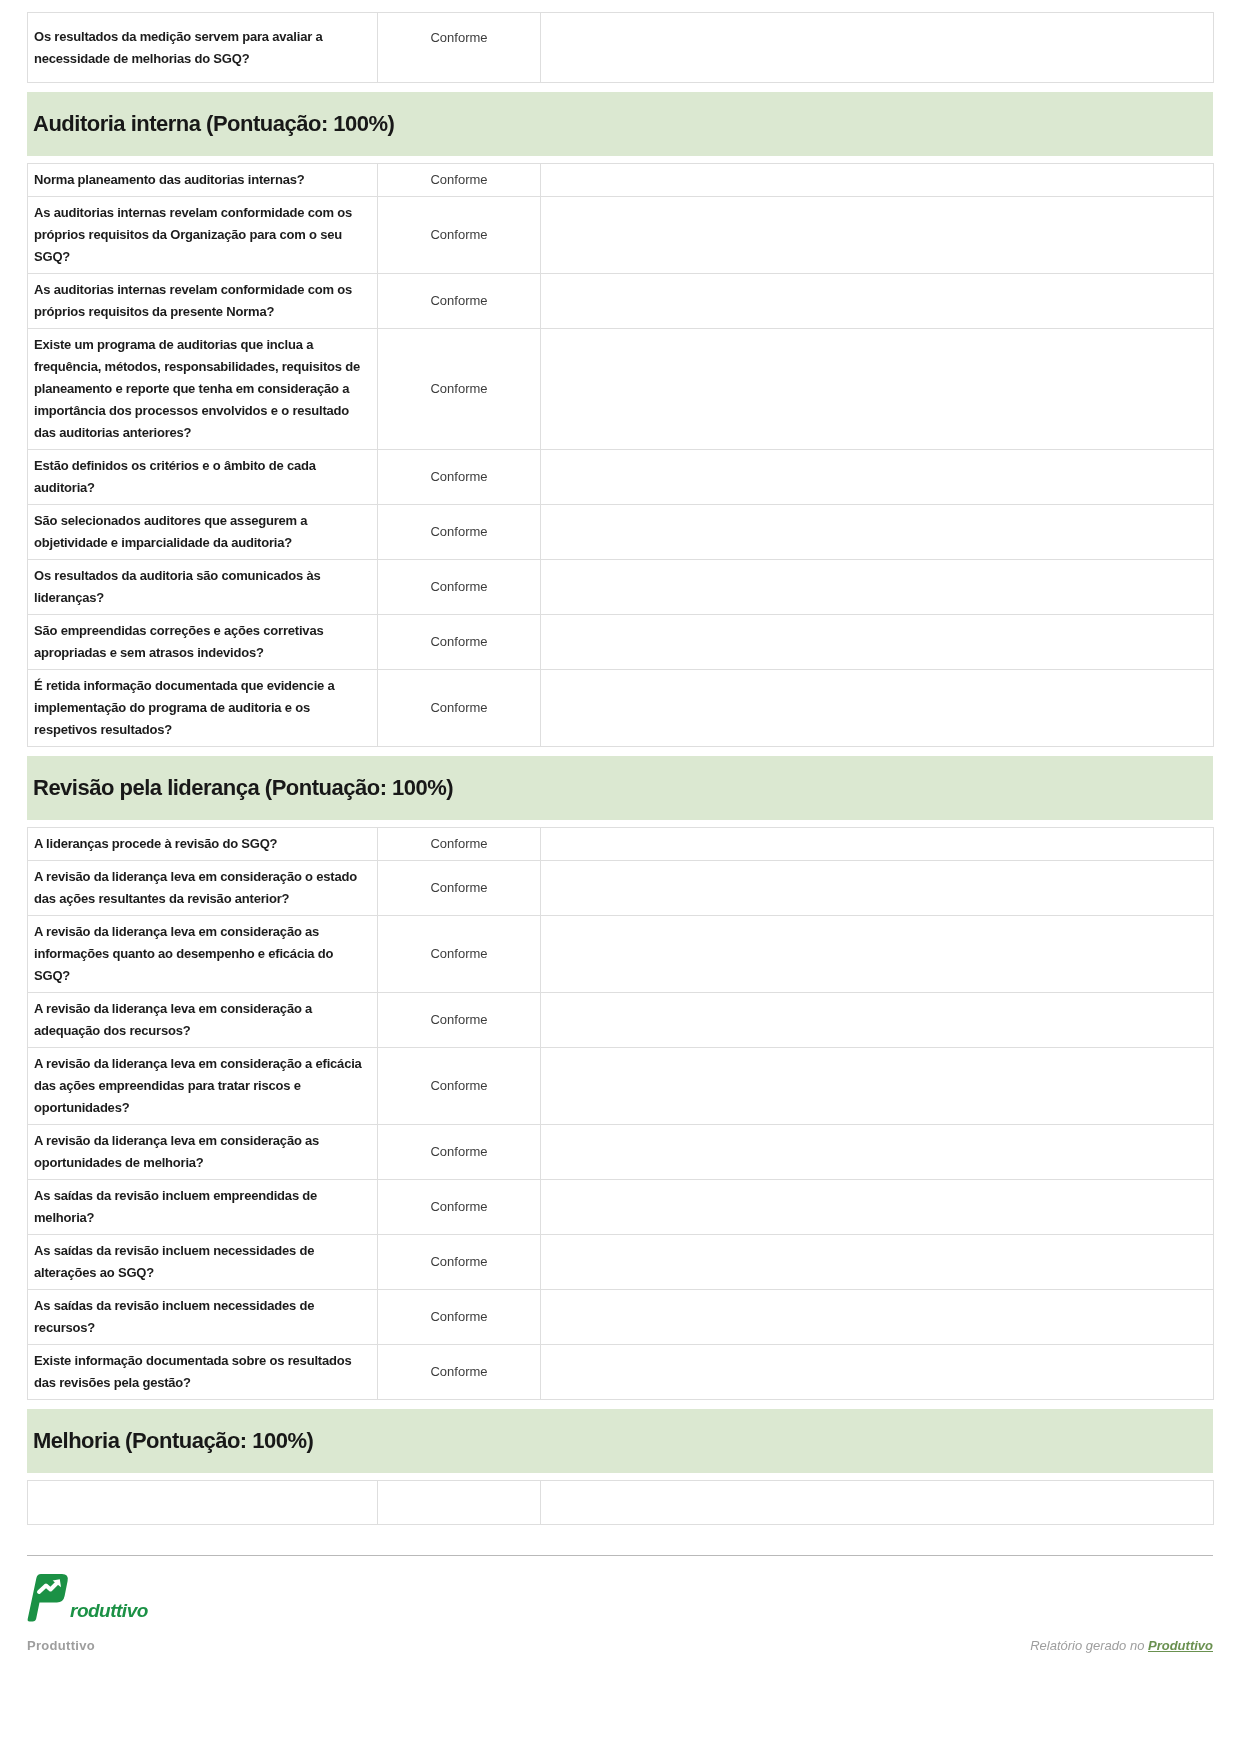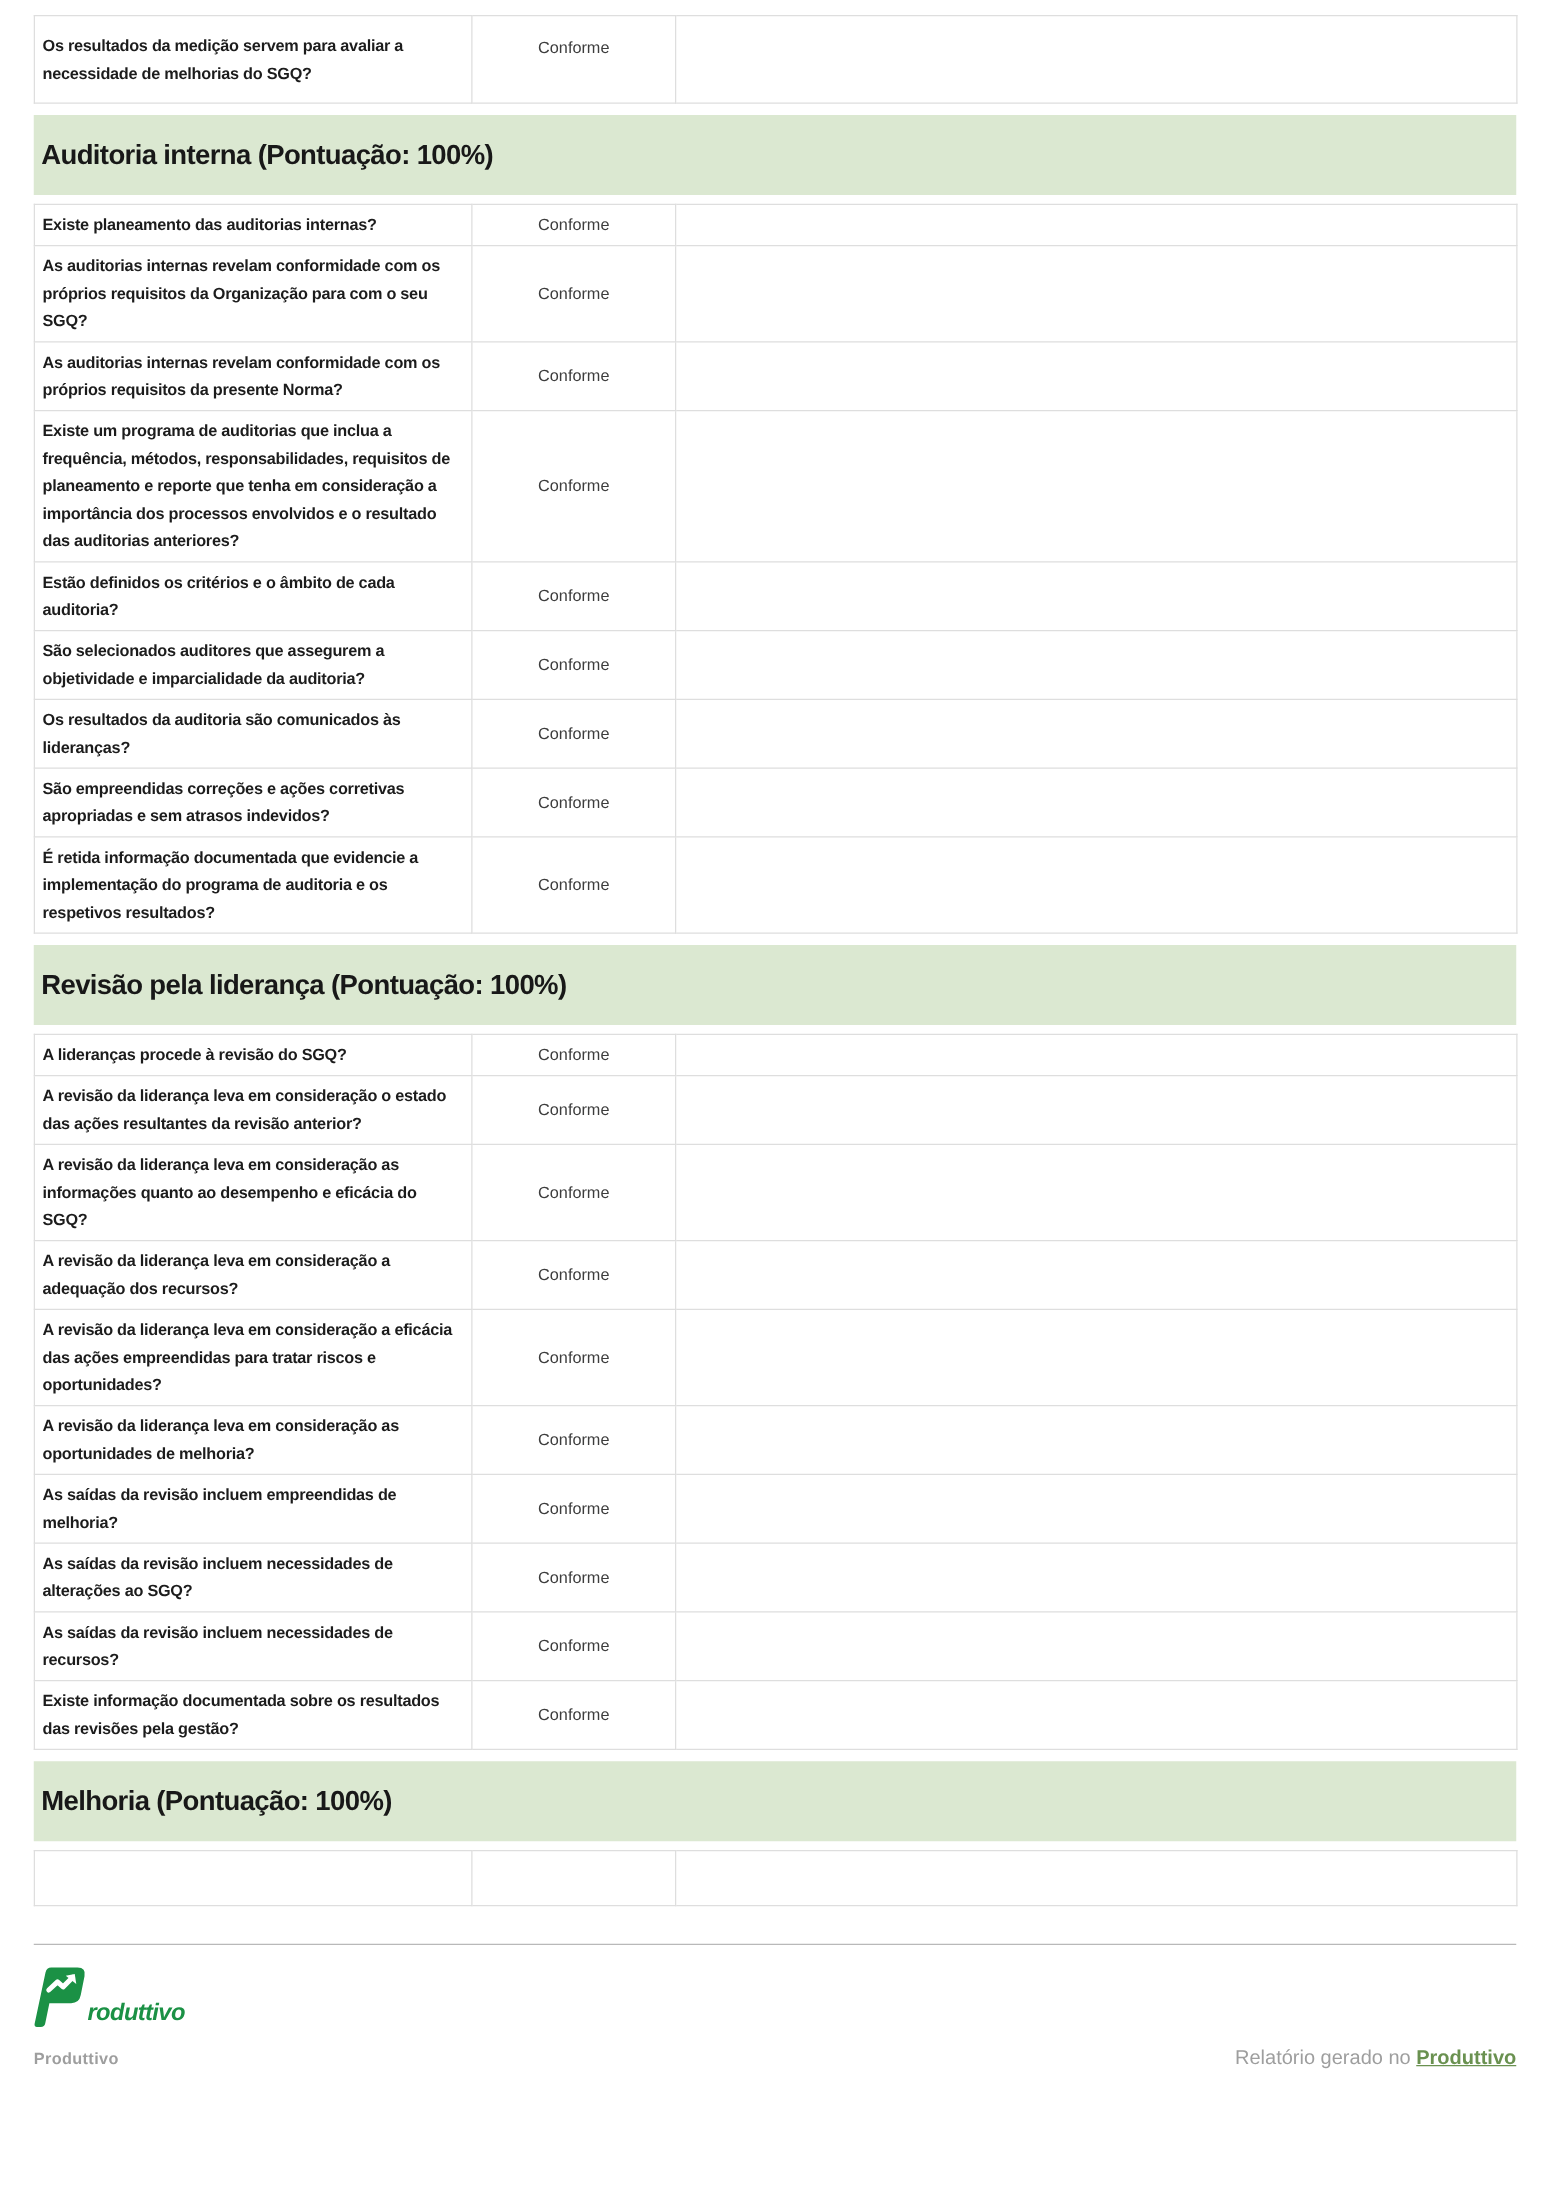--- a/index.html
+++ b/index.html
@@ -77,21 +77,21 @@
   .foot-labels{
     margin-top:16px;
     width:1186px;
     display:flex;justify-content:space-between;align-items:baseline;
   }
   .foot-brand{
     font-size:13px;font-weight:700;color:var(--footer-gray);
     letter-spacing:0.3px;
   }
   .foot-generated{
-    font-size:16px;color:var(--footer-gray);
+    font-size:13px;color:var(--footer-gray);font-style:italic;
   }
   .foot-generated a{
     color:var(--link-green);
     font-weight:700;
     text-decoration:underline;
     cursor:pointer;
   }
 </style>
 </head>
 <body>
@@ -115,21 +115,21 @@
 
   <div class="band">Auditoria interna (Pontuação: 100%)</div>
   <table class="grid">
     <colgroup>
         <col style="width:350px">
         <col style="width:163px">
         <col style="width:673px">
       </colgroup>
     <tbody>
       <tr>
-        <td class="q">Existe planeamento das auditorias internas?</td>
+        <td class="q">Norma planeamento das auditorias internas?</td>
         <td class="a">Conforme</td>
         <td class="e"></td>
       </tr>
       <tr>
         <td class="q">As auditorias internas revelam conformidade com os próprios requisitos da Organização para com o seu SGQ?</td>
         <td class="a">Conforme</td>
         <td class="e"></td>
       </tr>
       <tr>
         <td class="q">As auditorias internas revelam conformidade com os próprios requisitos da presente Norma?</td>

